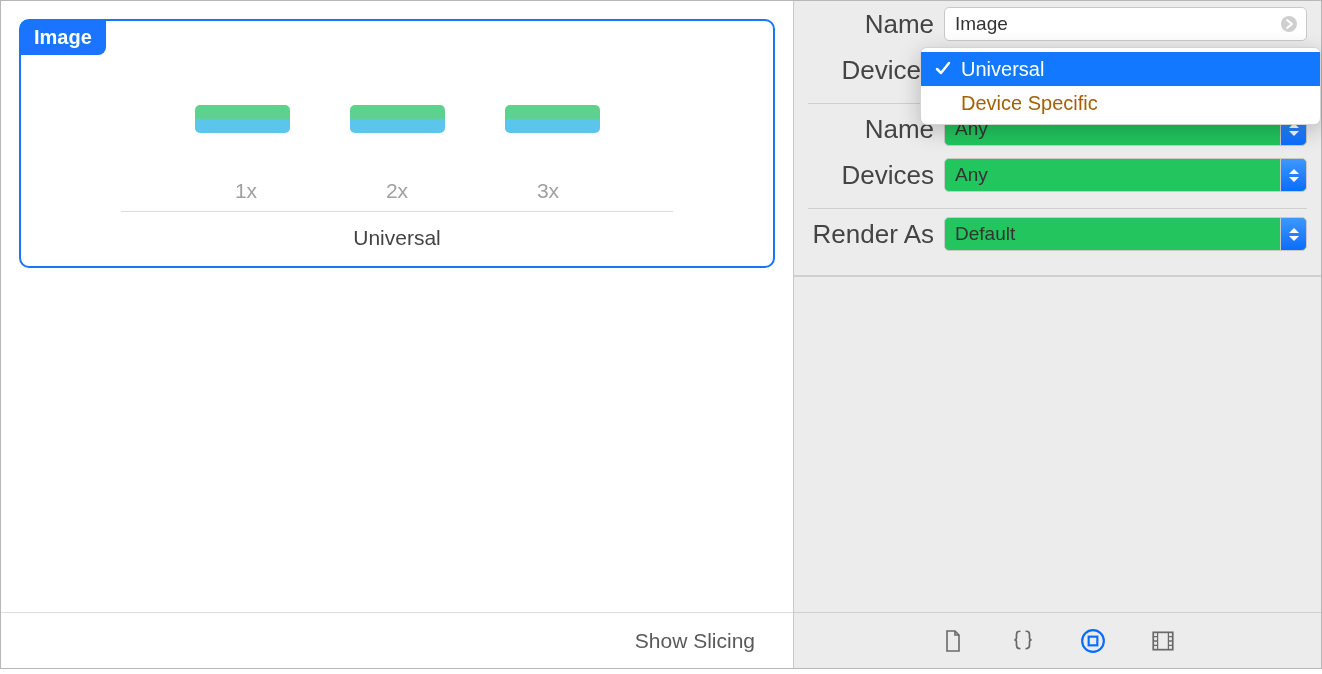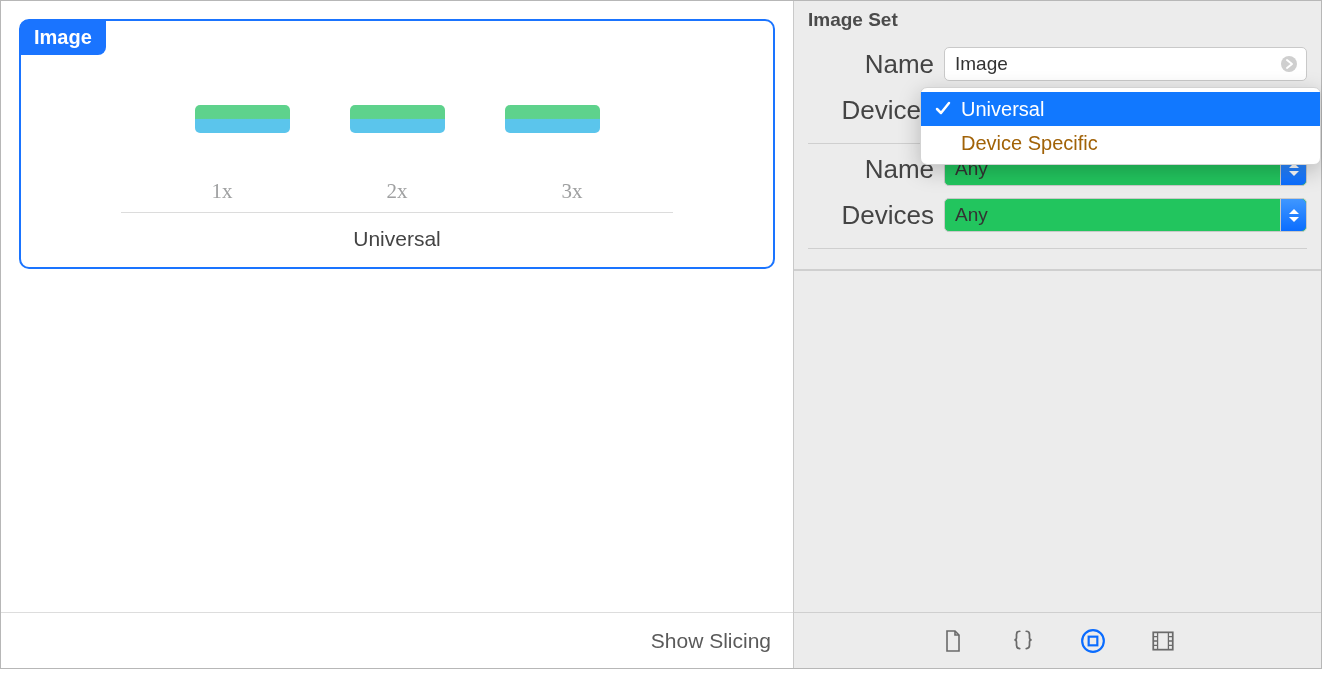--- a/index.html
+++ b/index.html
@@ -9,26 +9,26 @@
   .app { display:flex; width:1322px; height:669px; border:1px solid #b7b7b7; }
   .left  { flex:1 1 auto; display:flex; flex-direction:column; background:#fff; border-right:1px solid #c9c9c9; }
   .right { flex:0 0 527px; display:flex; flex-direction:column; background:#ececec; }
 
   
   .canvas { flex:1 1 auto; padding:18px; position:relative; }
   .asset-card { border:2px solid #1a74ff; border-radius:10px; background:#fff; padding-bottom:16px; }
   .asset-title { display:inline-block; background:#1a74ff; color:#fff; font-weight:600; font-size:20px; padding:6px 14px; border-top-left-radius:8px; border-bottom-right-radius:8px; margin-left:-1px; margin-top:-1px; }
   .wells { display:flex; justify-content:center; gap:60px; padding-top:50px; }
   .well { width:95px; height:28px; border-radius:5px; background:linear-gradient(180deg,#5ed28c 0%, #5ed28c 48%, #5bc5ec 52%, #5bc5ec 100%); }
-  .scales { display:flex; justify-content:center; gap:80px; padding-top:46px;font-family:Liberation Serif, serif; }
+  .scales { display:flex; justify-content:center; gap:56px; padding-top:46px; }
   .scales span { display:inline-block; width:95px; text-align:center; font-size:21px; color:#9fa0a1; }
   .hr { height:1px; background:#dcdcdc; margin:8px 100px 0; }
   .group-name { text-align:center; font-size:21px; color:#444; padding-top:14px; }
 
-  .left-footer { border-top:1px solid #ddd; display:flex; justify-content:flex-end; align-items:center; height:56px; padding-right:22px; }
+  .left-footer { border-top:1px solid #ddd; display:flex; justify-content:flex-end; align-items:center; height:56px; padding-right:38px; }
   .link { color:#5a5a5a; font-size:21px; cursor:pointer; }
 
   
   .inspector { flex:1 1 auto; display:flex; flex-direction:column; }
   .section-title { font-size:19px; font-weight:600; color:#4b4b4b; padding:8px 14px 10px; }
   .form { padding:0 0 18px; border-bottom:1px solid #cfcfcf; }
   .row { display:flex; align-items:center; padding:6px 14px; position:relative; }
   .row-label { flex:0 0 136px; text-align:right; font-size:26px; color:#444; padding-right:10px; }
   .row-field { flex:1 1 auto; position:relative; }
 
@@ -80,21 +80,20 @@
         <div class="group-name">Universal</div>
       </div>
     </div>
     <div class="left-footer">
       <span class="link">Show Slicing</span>
     </div>
   </div>
 
   <div class="right">
     <div class="inspector">
-      <div class="section-title">Image Set</div>
 
       <div class="form">
 
         <div class="row">
           <div class="row-label">Name</div>
           <div class="row-field">
             <input class="text-input" type="text" value="Image" style="">
             <span class="arrow-icon">
               <svg viewBox="0 0 20 20" width="20" height="20">
                   <circle cx="10" cy="10" r="8" fill="#cfcfcf"></circle>
@@ -145,20 +144,29 @@
             <div class="select">
               <span>Any</span>
               <span class="stepper"></span>
             </div>
           </div>
         </div>
 
         <div class="sub-divider"></div>
 
 
+        <div class="row">
+          <div class="row-label">Render As</div>
+          <div class="row-field">
+            <div class="select">
+              <span>Default</span>
+              <span class="stepper"></span>
+            </div>
+          </div>
+        </div>
       </div>
 
       <div class="spacer"></div>
     </div>
 
     <div class="right-footer">
       <span class="tab-icon">
         <svg viewBox="0 0 24 24" width="24" height="24">
             <path d="M6 2h8l4 4v16H6z" fill="none" stroke="currentColor" stroke-width="1.6"></path>
             <path d="M14 2v4h4" fill="none" stroke="currentColor" stroke-width="1.6"></path>

